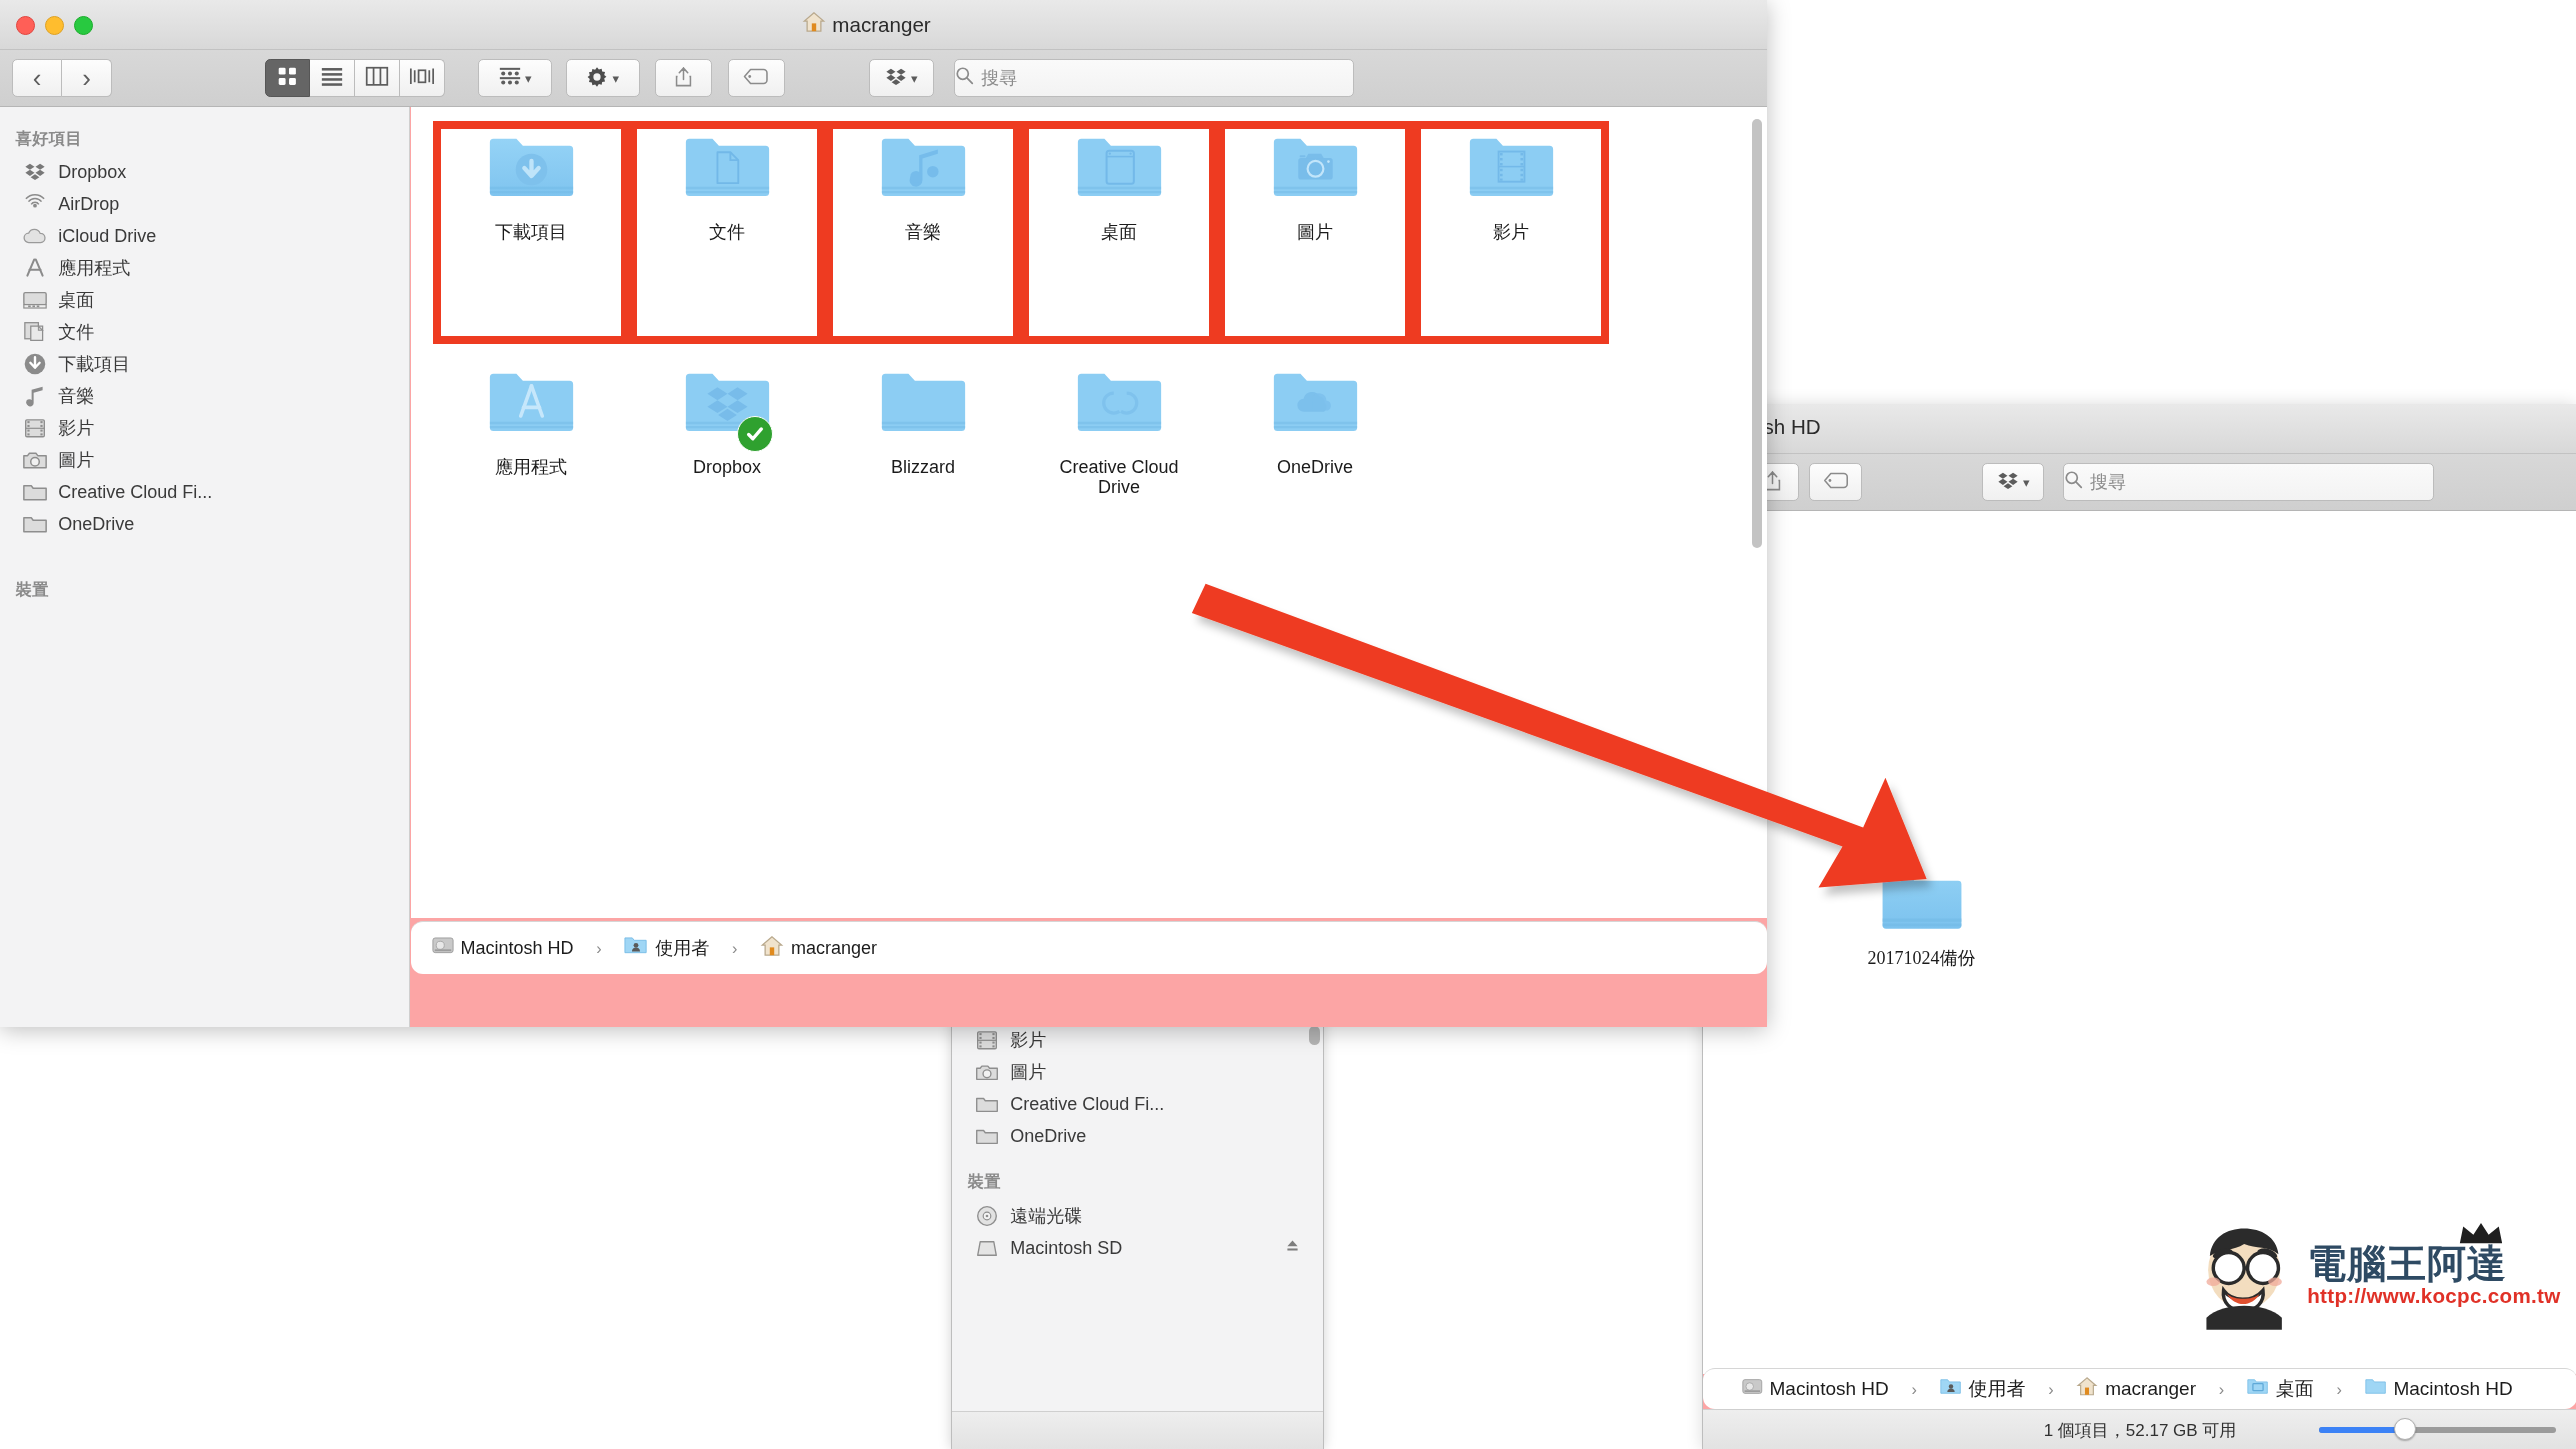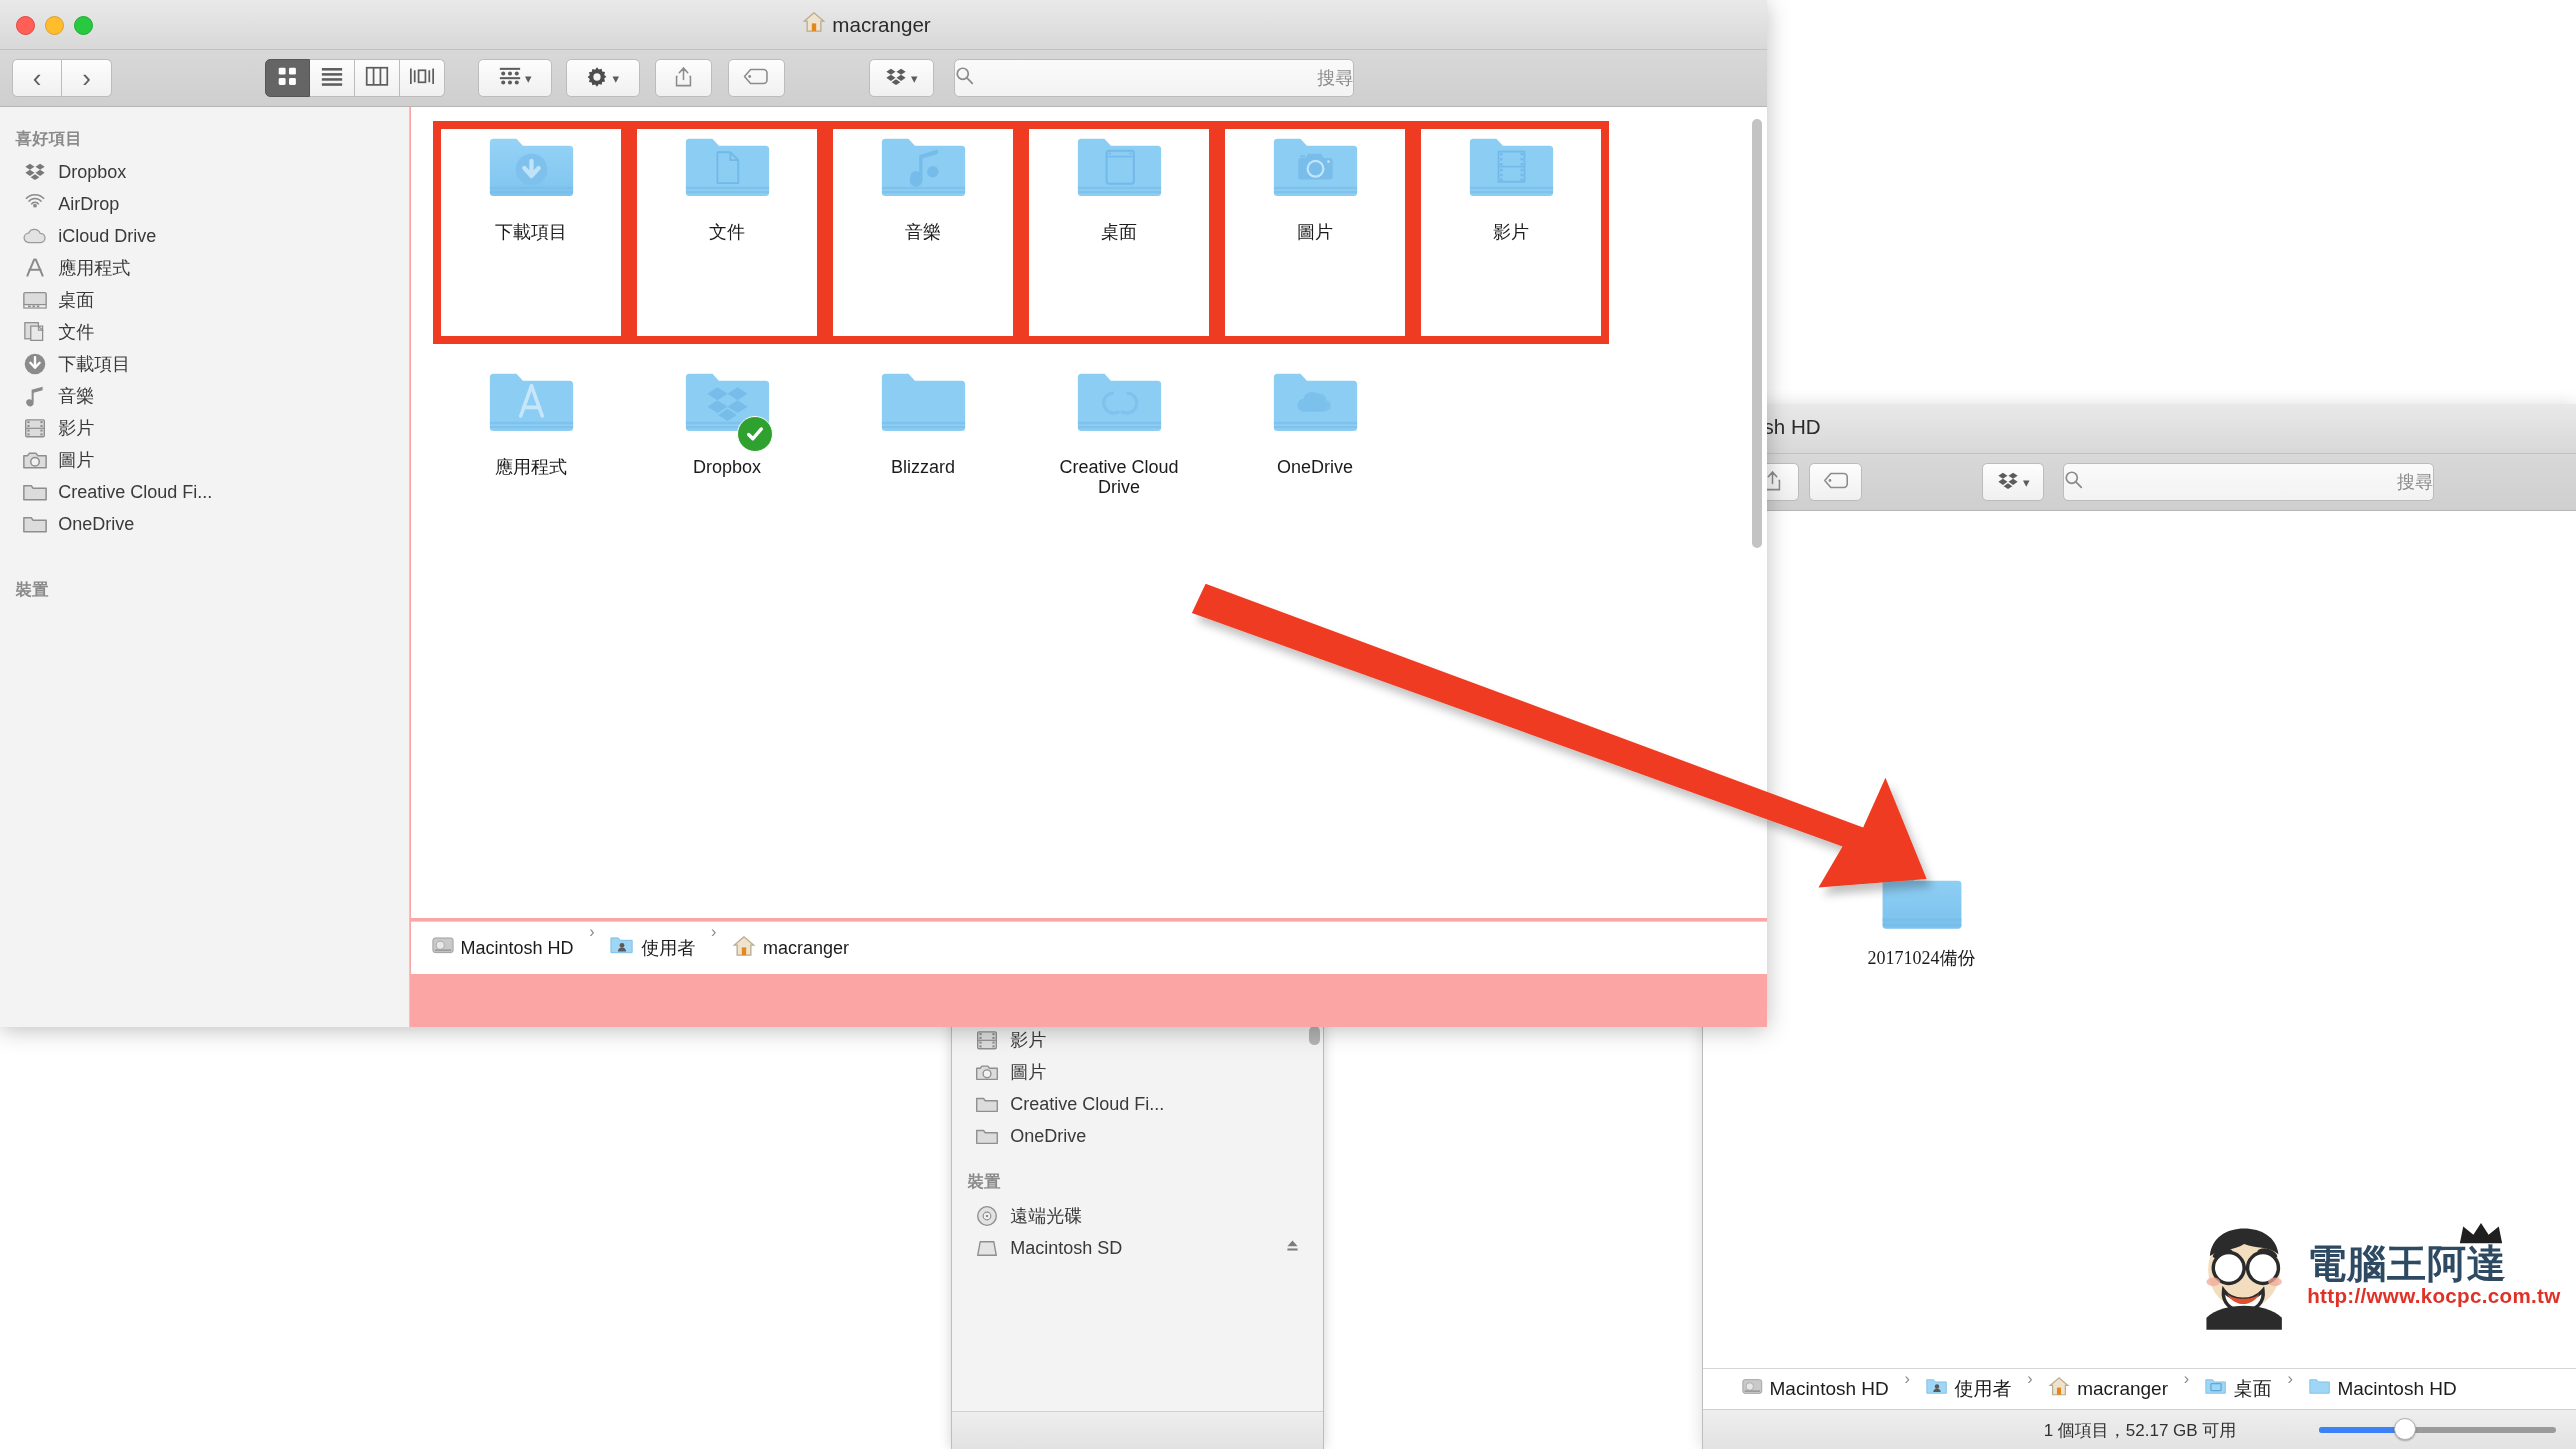--- a/index.html
+++ b/index.html
@@ -50,21 +50,21 @@
   .seg .tb-btn:first-child { border-radius:5.2px 0 0 5.2px; border-left-width:0.9px; }
   .seg .tb-btn:last-child { border-radius:0 5.2px 5.2px 0; }
   .seg .tb-btn.active { background:#656565; color:#fff; border-color:#565656; }
   .tb-gap { width:13.7px; }
   .tb-gap-lg { width:26px; }
   .chev { font-size:13px; margin-left:4.3px; color:#5b5b5b; }
   .searchbox {
     height:38px; border-radius:5.2px;
     background:linear-gradient(to bottom,#fafafa,#f3f3f3);
     border:0.9px solid #bcbcbc;
-    display:flex; align-items:center; justify-content:space-between; gap:6.9px;
+    display:flex; align-items:center; justify-content:flex-start; gap:6.9px;
     color:#8b8b8b; font-size:18px;
   }
 
   
   .sidebar {
     background:#f3f3f4; border-right:0.9px solid #cfcfcf;
     overflow:hidden; padding-top:12px;
   }
   .sb-head {
     font-size:16.3px; color:#8a8a8a; font-weight:700;
@@ -88,22 +88,22 @@
   .cell.hl { outline:8.6px solid #ee3b21; outline-offset:-8.6px; }
   .icon-wrap { width:89px; height:81px; position:relative; display:flex; align-items:flex-end; justify-content:center; }
   .cell-label {
     margin-top:8.6px; font-size:18px; color:#1b1b1b; text-align:center;
     line-height:1.12; max-width:129px; word-wrap:break-word;
   }
 
   
   .pathbar {
     height:38px; background:#fff; border-top:0.9px solid #d6d6d6;
-    display:flex; gap:14px; padding-left:20.6px;
-    font-size:18px; color:#1c1c1c; white-space:nowrap; overflow:hidden;
+    display:flex; align-items:center; gap:21px; padding-left:20.6px;
+    font-size:18px; color:#1c1c1c; white-space:nowrap; overflow:hidden;border-radius:12px;
   }
   .pb-sep { color:#8b8b8b; font-size:16.3px; margin:0 1.7px; }
   .pb-item { display:flex; align-items:center; gap:6.9px; }
   .statusbar {
     height:38px;
     background:linear-gradient(to bottom,#eeeeee,#e2e2e2);
     border-top:0.9px solid #cfcfcf;
     display:flex; align-items:center; justify-content:center;
     font-size:17px; color:#303030; position:relative;
   }

